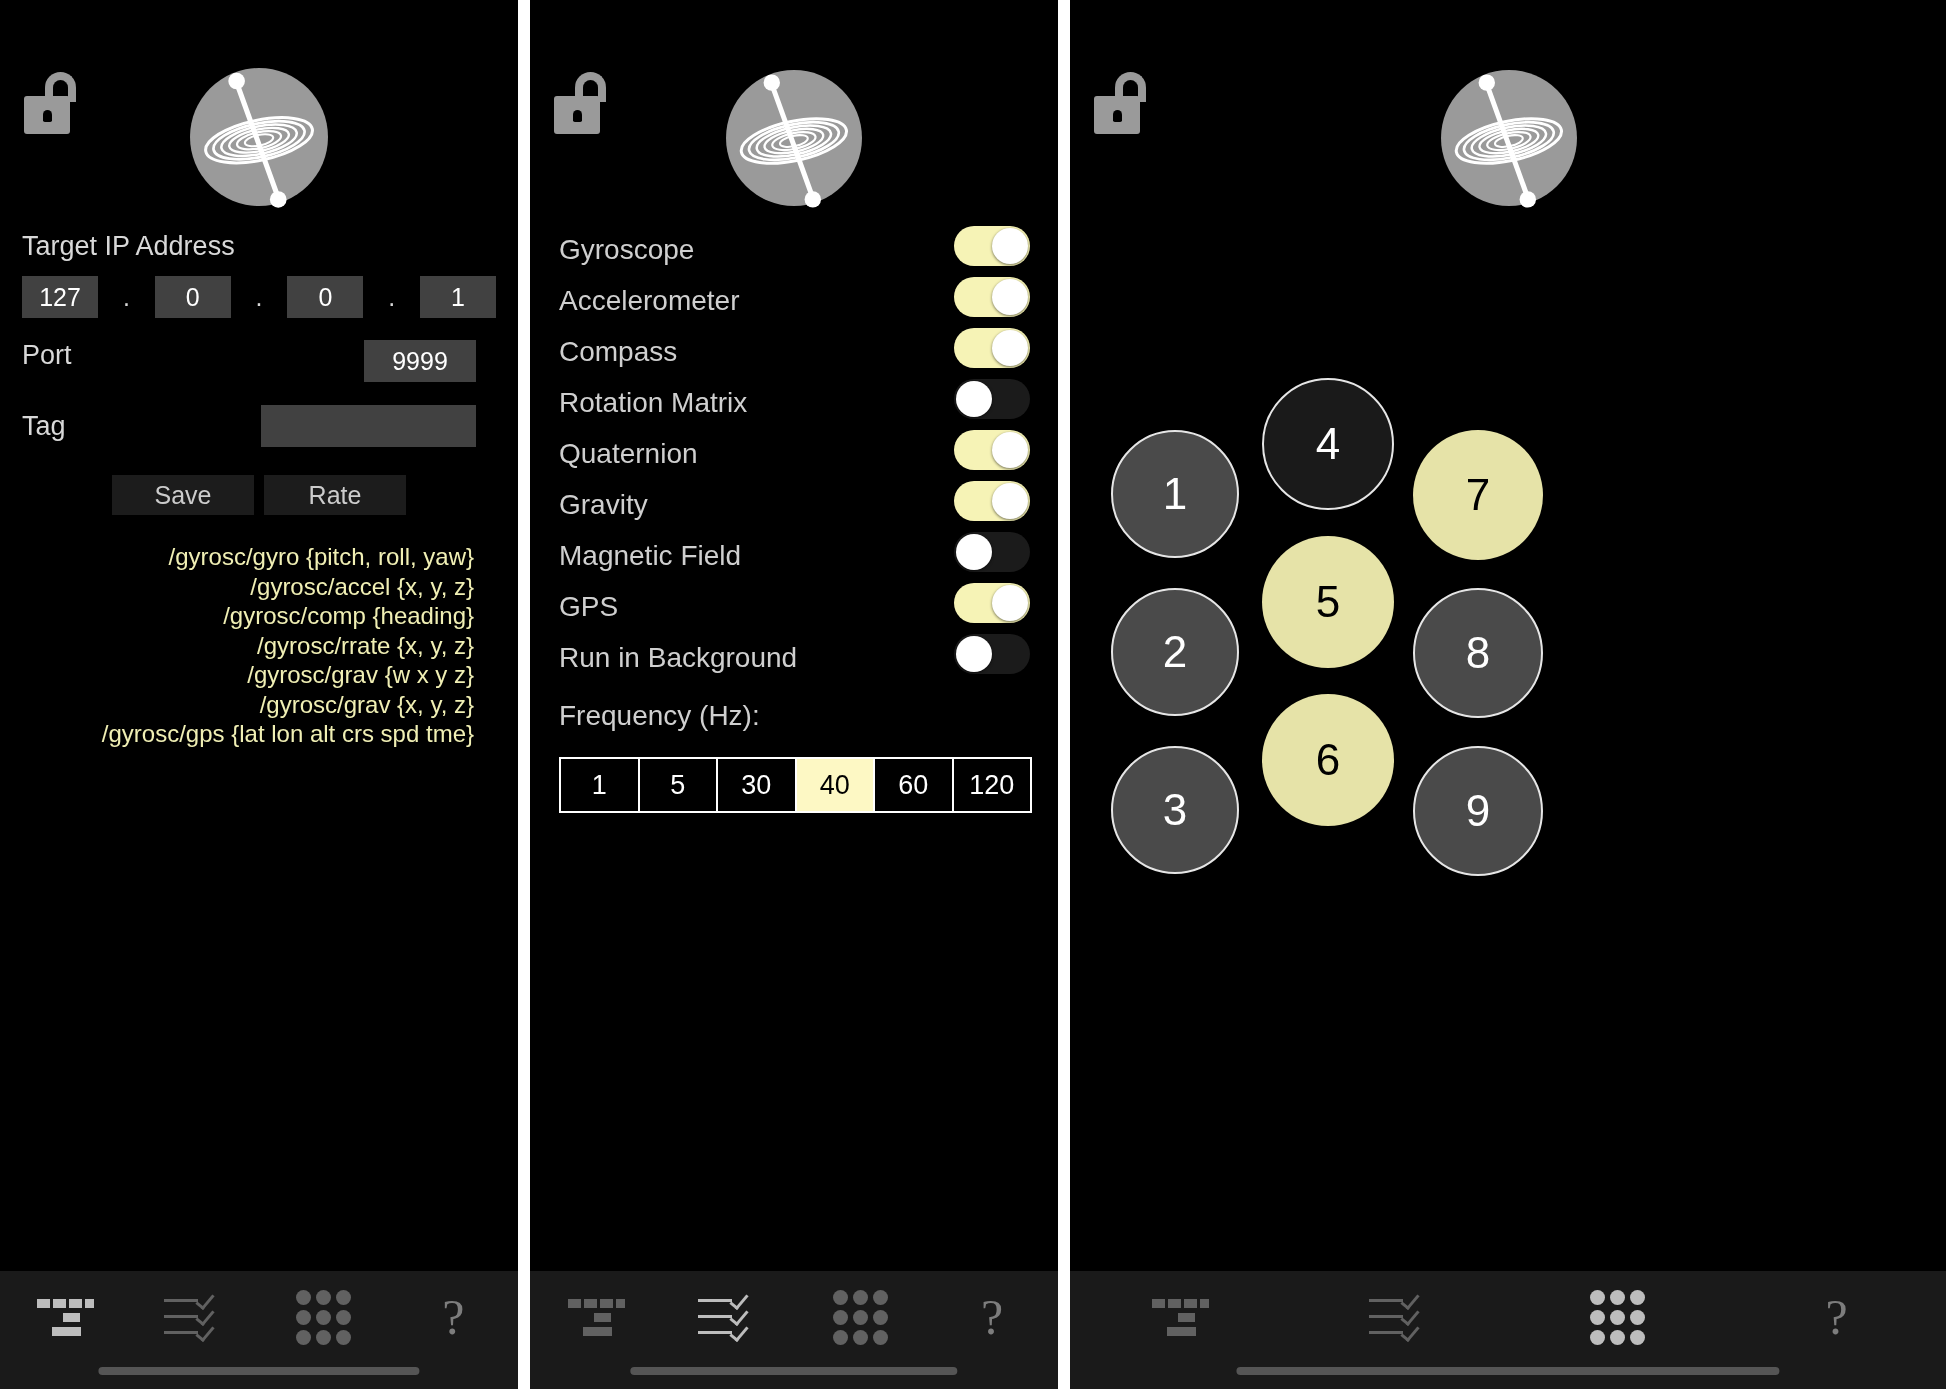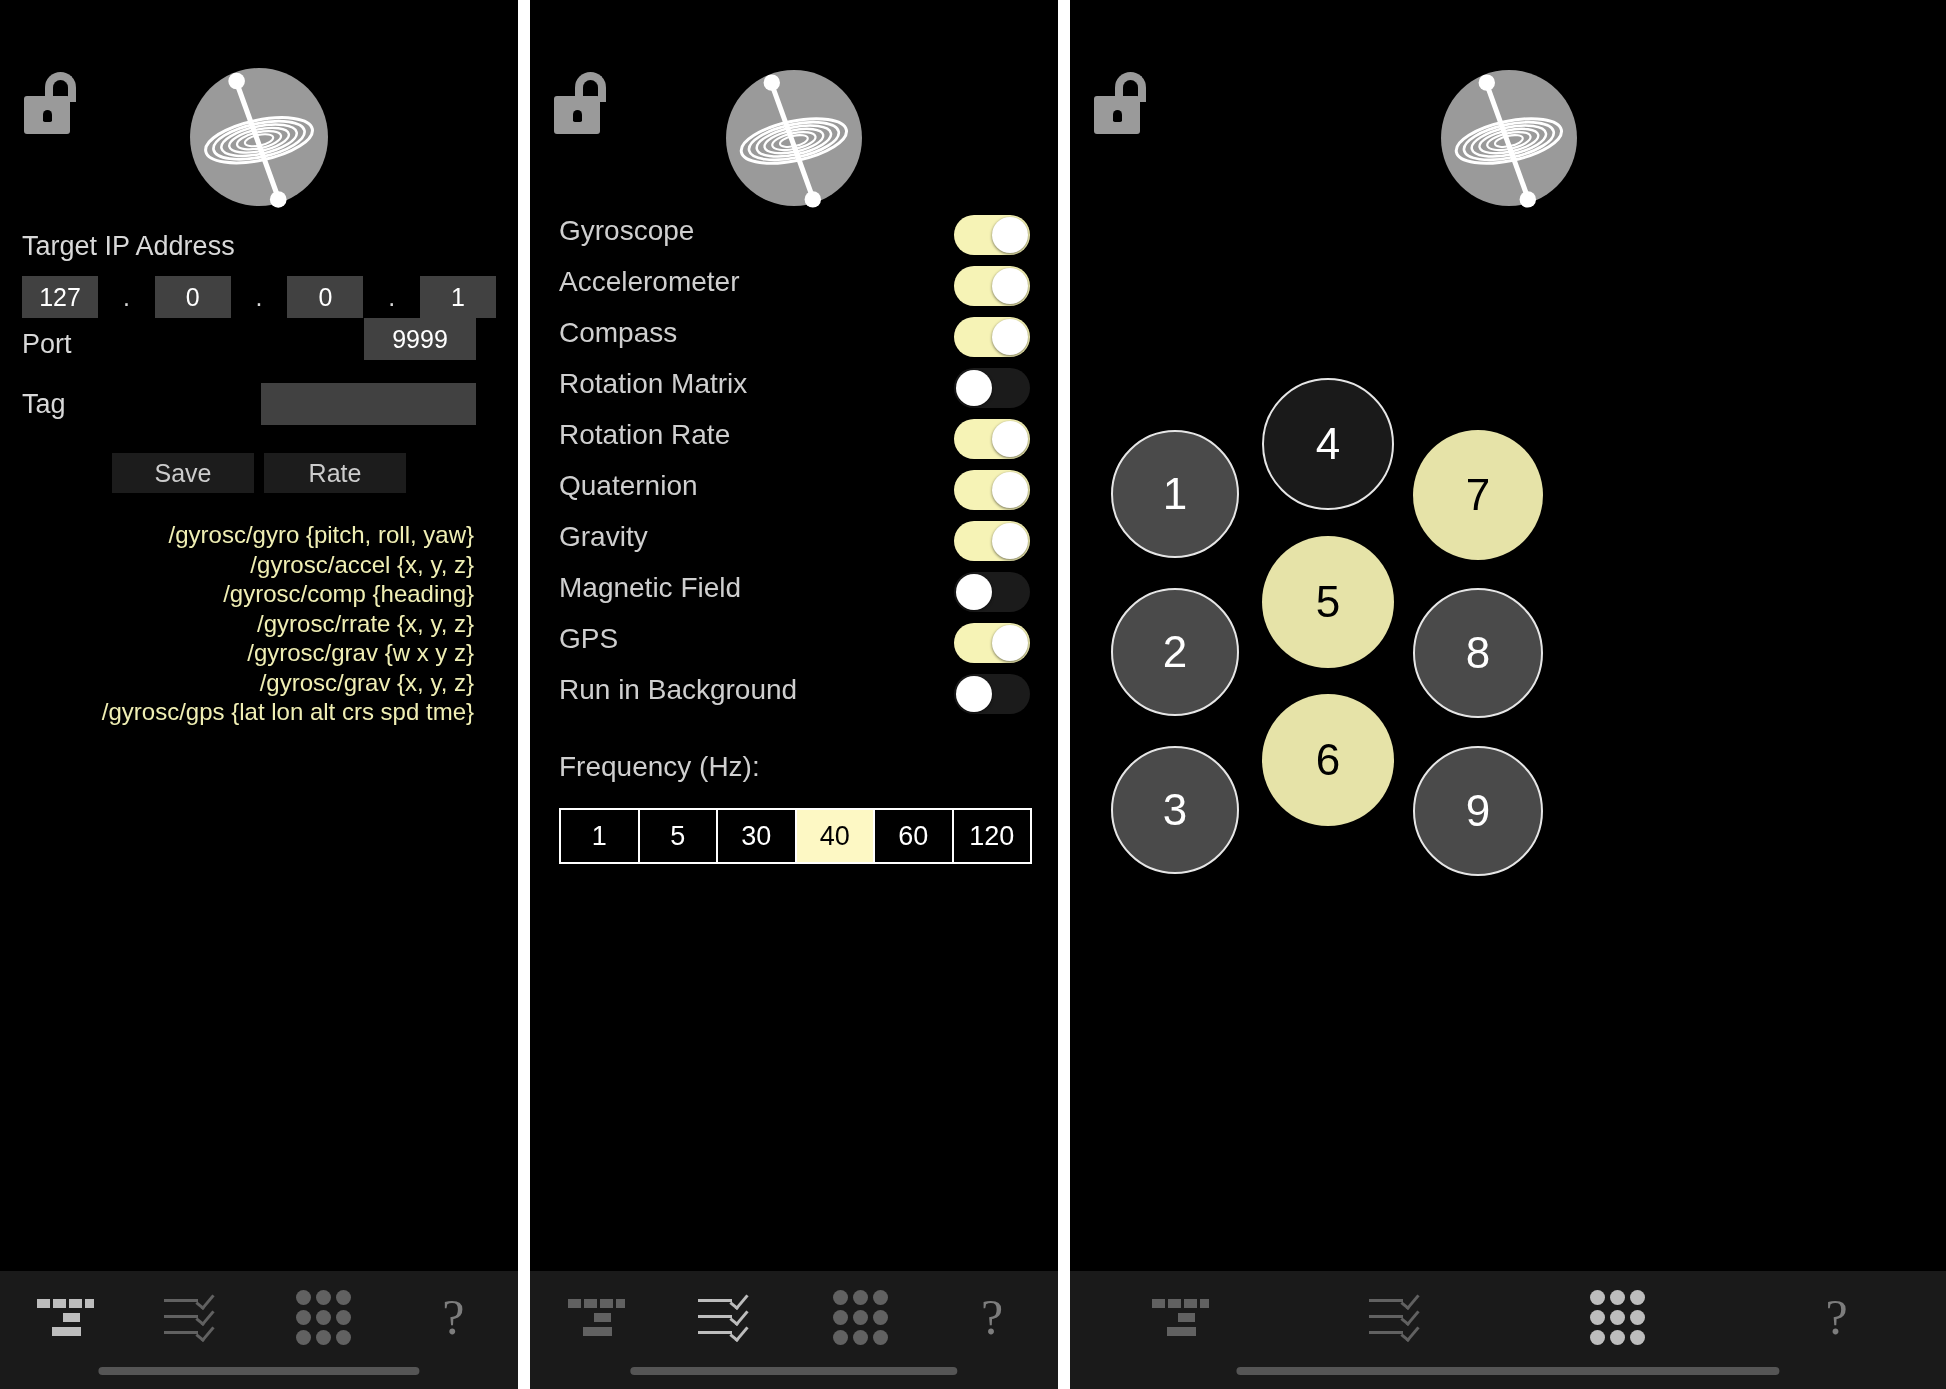--- a/index.html
+++ b/index.html
@@ -83,21 +83,21 @@
   .ip-row { margin-top: 14px; justify-content: flex-end; align-items: center; }
   .octet {
     width: 78px; height: 42px;
     background: #414141;
     color: #ffffff;
     font-size: 25px;
     display: flex; align-items: center; justify-content: center;
   }
   .dot { color: #d8d8d8; font-size: 25px; width: 17px; text-align: center; }
 
-  .port-row { justify-content: space-between; align-items: flex-end; }
+  .port-row { margin-top: 22px; justify-content: space-between; align-items: flex-start; }
   .port-field {
     width: 112px; height: 42px;
     background: #414141; color: #ffffff;
     font-size: 25px;
     display: flex; align-items: center; justify-content: center;
     margin-right: 20px;
   }
   .tag-row { margin-top: 23px; justify-content: space-between; align-items: center; }
   .tag-field {
     width: 215px; height: 42px;
@@ -124,21 +124,21 @@
   .osc-line {
     color: #f0efb4;
     font-size: 24px;
     line-height: 29.5px;
     white-space: nowrap;
   }
 
   
   .sensors { padding: 0 28px 0 29px; flex: 1 1 auto; }
   .srow {
-    display: flex; align-items: flex-start; justify-content: space-between;
+    display: flex; align-items: flex-end; justify-content: space-between;
     height: 51px;
     gap: 7px;
   }
   .srow .sname { color: #cfcfcf; font-size: 28px; }
   .switch {
     position: relative;
     width: 76px; height: 40px;
     border-radius: 20px;
     flex: 0 0 76px;
   }
@@ -388,26 +388,20 @@
             <span class="knob"></span>
           </span>
       </div>
       <div class="srow">
         <span class="sname">Rotation Matrix</span>
         <span class="switch off">
             <span class="knob"></span>
           </span>
       </div>
       <div class="srow">
-        <span class="sname">Rotation Rate</span>
-        <span class="switch on">
-            <span class="knob"></span>
-          </span>
-      </div>
-      <div class="srow">
         <span class="sname">Quaternion</span>
         <span class="switch on">
             <span class="knob"></span>
           </span>
       </div>
       <div class="srow">
         <span class="sname">Gravity</span>
         <span class="switch on">
             <span class="knob"></span>
           </span>

